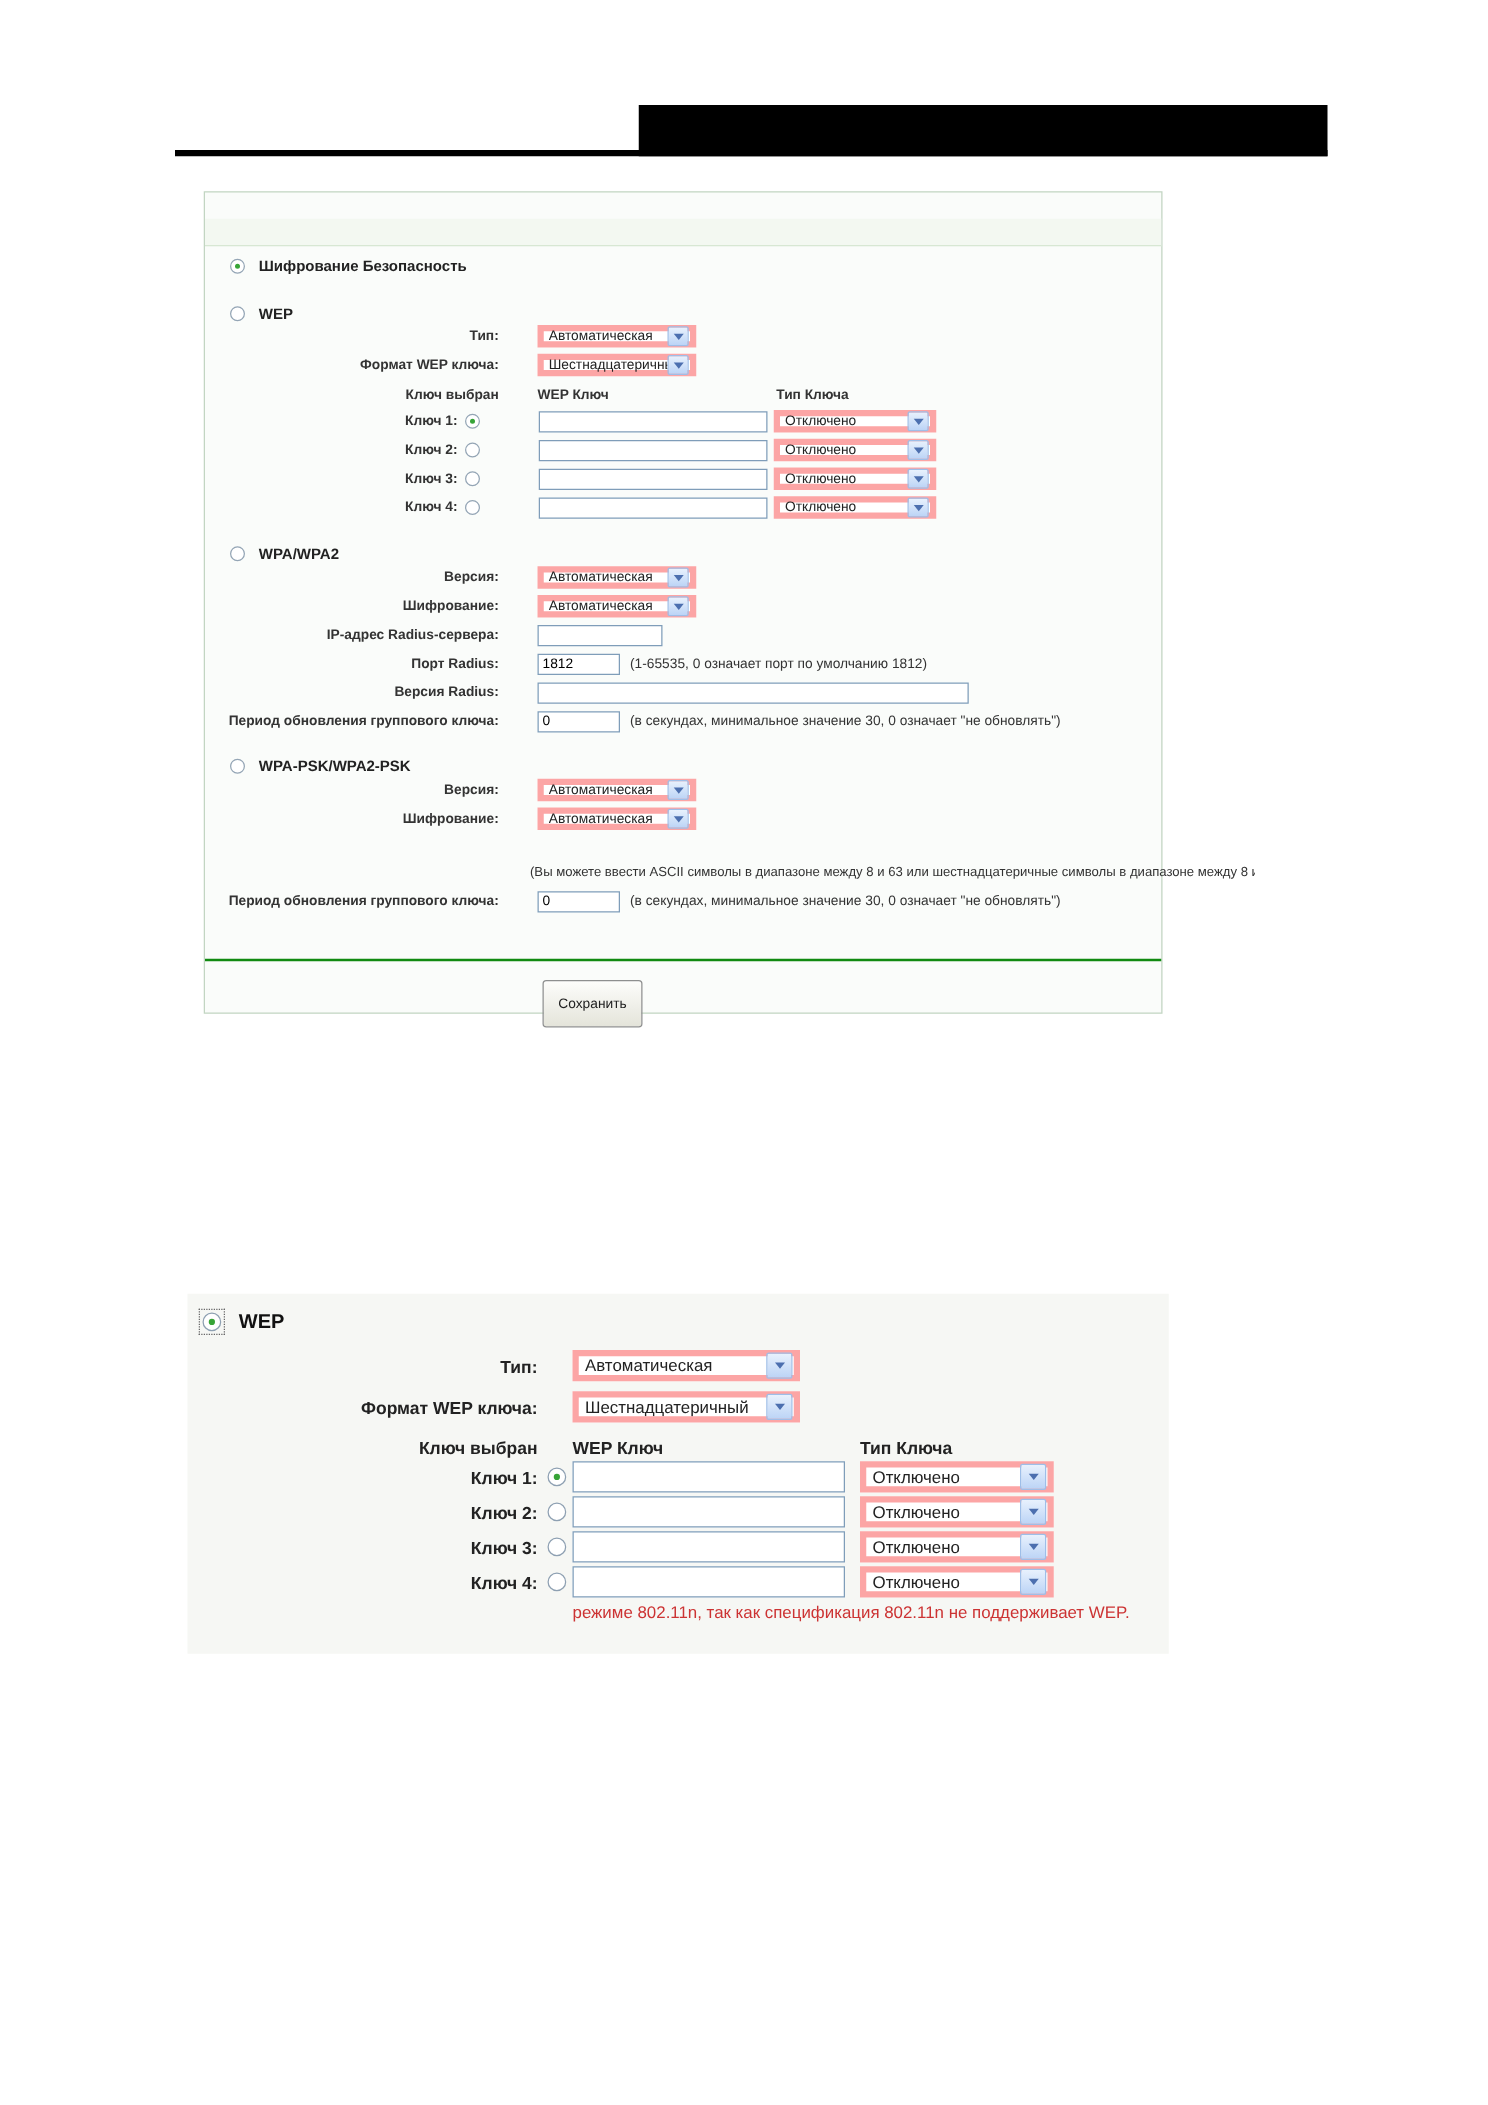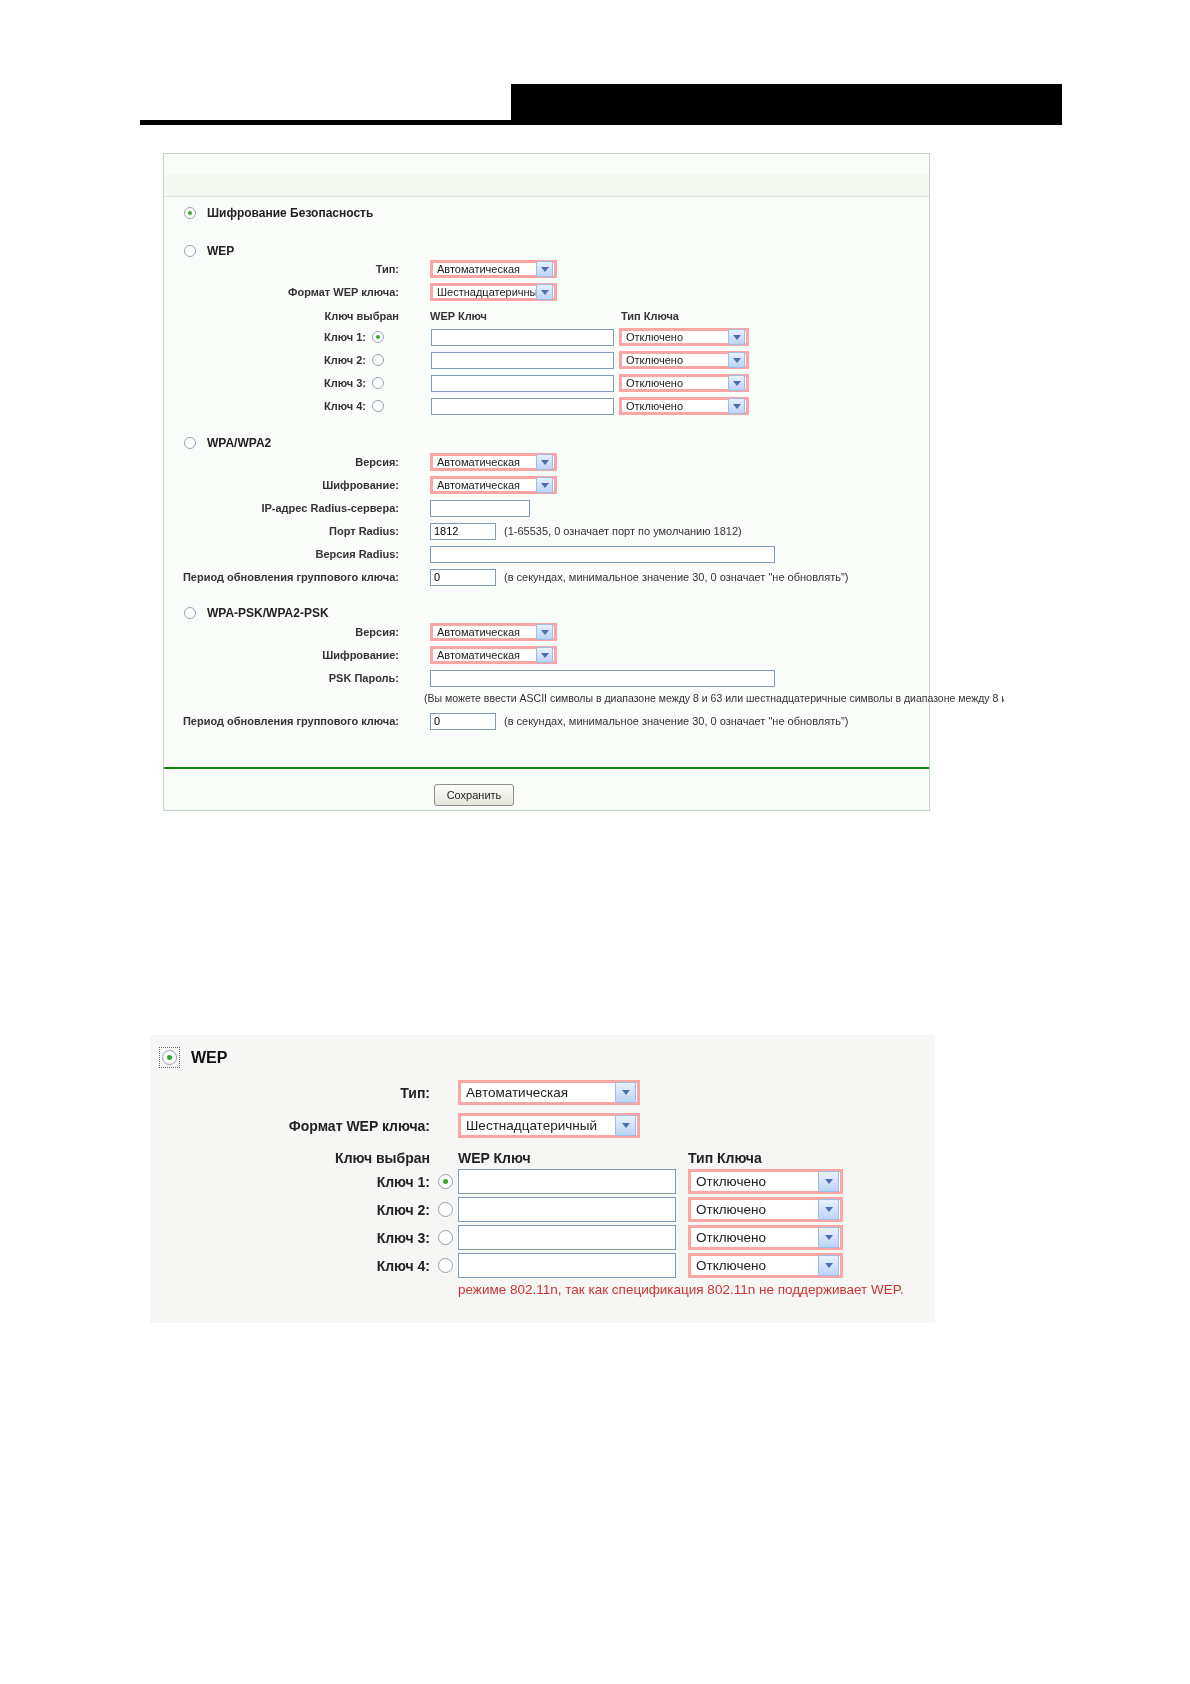--- a/index.html
+++ b/index.html
@@ -25,31 +25,31 @@
   .olabel{font-weight:bold;font-size:12px;color:#222;}
   .bold{font-weight:bold;color:#333;}
   .hint{margin-left:8px;color:#333;white-space:nowrap;}
 
   
   .rad{display:inline-block;width:12px;height:12px;border:1px solid #94A5B5;border-radius:50%;
        background:#fff;box-sizing:border-box;position:relative;flex:0 0 auto;}
   .rad.checked::after{content:"";position:absolute;left:3px;top:3px;width:4px;height:4px;
        border-radius:50%;background:#37A437;}
   .sel{display:flex;align-items:center;justify-content:space-between;background:#fff;
-       border:3px solid #fca5a5;height:18px;box-sizing:border-box;padding-left:4px;}
+       border:5px solid #fca5a5;height:18px;box-sizing:border-box;padding-left:4px;}
   .sel-t{white-space:nowrap;overflow:hidden;}
   .sel-b{width:15px;height:14px;margin-right:1px;background:linear-gradient(#E8F1FD,#BCD4F6);
          border:1px solid #9EBEE8;border-radius:2px;display:flex;align-items:center;
          justify-content:center;flex:0 0 auto;}
   .sel-b i{width:0;height:0;border-left:4px solid transparent;border-right:4px solid transparent;
            border-top:5px solid #4C6FAF;}
   .tinp{border:1px solid #7F9DB9;height:17px;box-sizing:border-box;padding:1px 3px;
         font-family:inherit;font-size:11px;background:#fff;}
   .w127{width:127px;} .w130{width:130px;}
-  .btn{position:absolute;left:270px;top:630px;width:80px;height:22px;
+  .btn{position:absolute;left:270px;top:630px;width:80px;height:38px;
        background:linear-gradient(#FDFDFB,#E4E4DA);border:1px solid #8E8F8F;border-radius:3px;
        font-family:inherit;font-size:11px;color:#222;}
   .greensep{position:absolute;left:0;top:613px;width:100%;height:2px;background:#118A11;}
 
   
   .detail-box{position:absolute;left:150px;top:1035px;width:785px;height:288px;background:#F6F7F4;
               font-size:13.5px;}
   .drow{position:absolute;left:0;width:100%;height:25px;display:flex;align-items:center;}
   .dlbl{width:280px;text-align:right;font-weight:bold;color:#222;font-size:14px;flex:0 0 auto;}
   .dgap{margin-left:28px;}
@@ -218,24 +218,20 @@
     </div>
     <div class="trow" style="top:492px">
       <div class="lbl">Шифрование:</div>
       <div class="sel w127 gap">
         <span class="sel-t">Автоматическая</span>
         <span class="sel-b">
             <i></i>
           </span>
       </div>
     </div>
-    <div class="trow" style="top:515px">
-      <div class="lbl">PSK Пароль:</div>
-      <input class="tinp gap" style="width: 345px;" value="">
-    </div>
     <div class="psk-hint" style="top:538px">(Вы можете ввести ASCII символы в диапазоне между 8 и 63 или шестнадцатеричные символы в диапазоне между 8 или 6</div>
     <div class="trow" style="top:558px">
       <div class="lbl">Период обновления группового ключа:</div>
       <input class="tinp gap" style="width: 66px;" value="0">
       <span class="hint">(в секундах, минимальное значение 30, 0 означает "не обновлять")</span>
     </div>
 
     <div class="greensep"></div>
     <button class="btn">Сохранить</button>
   </div>

